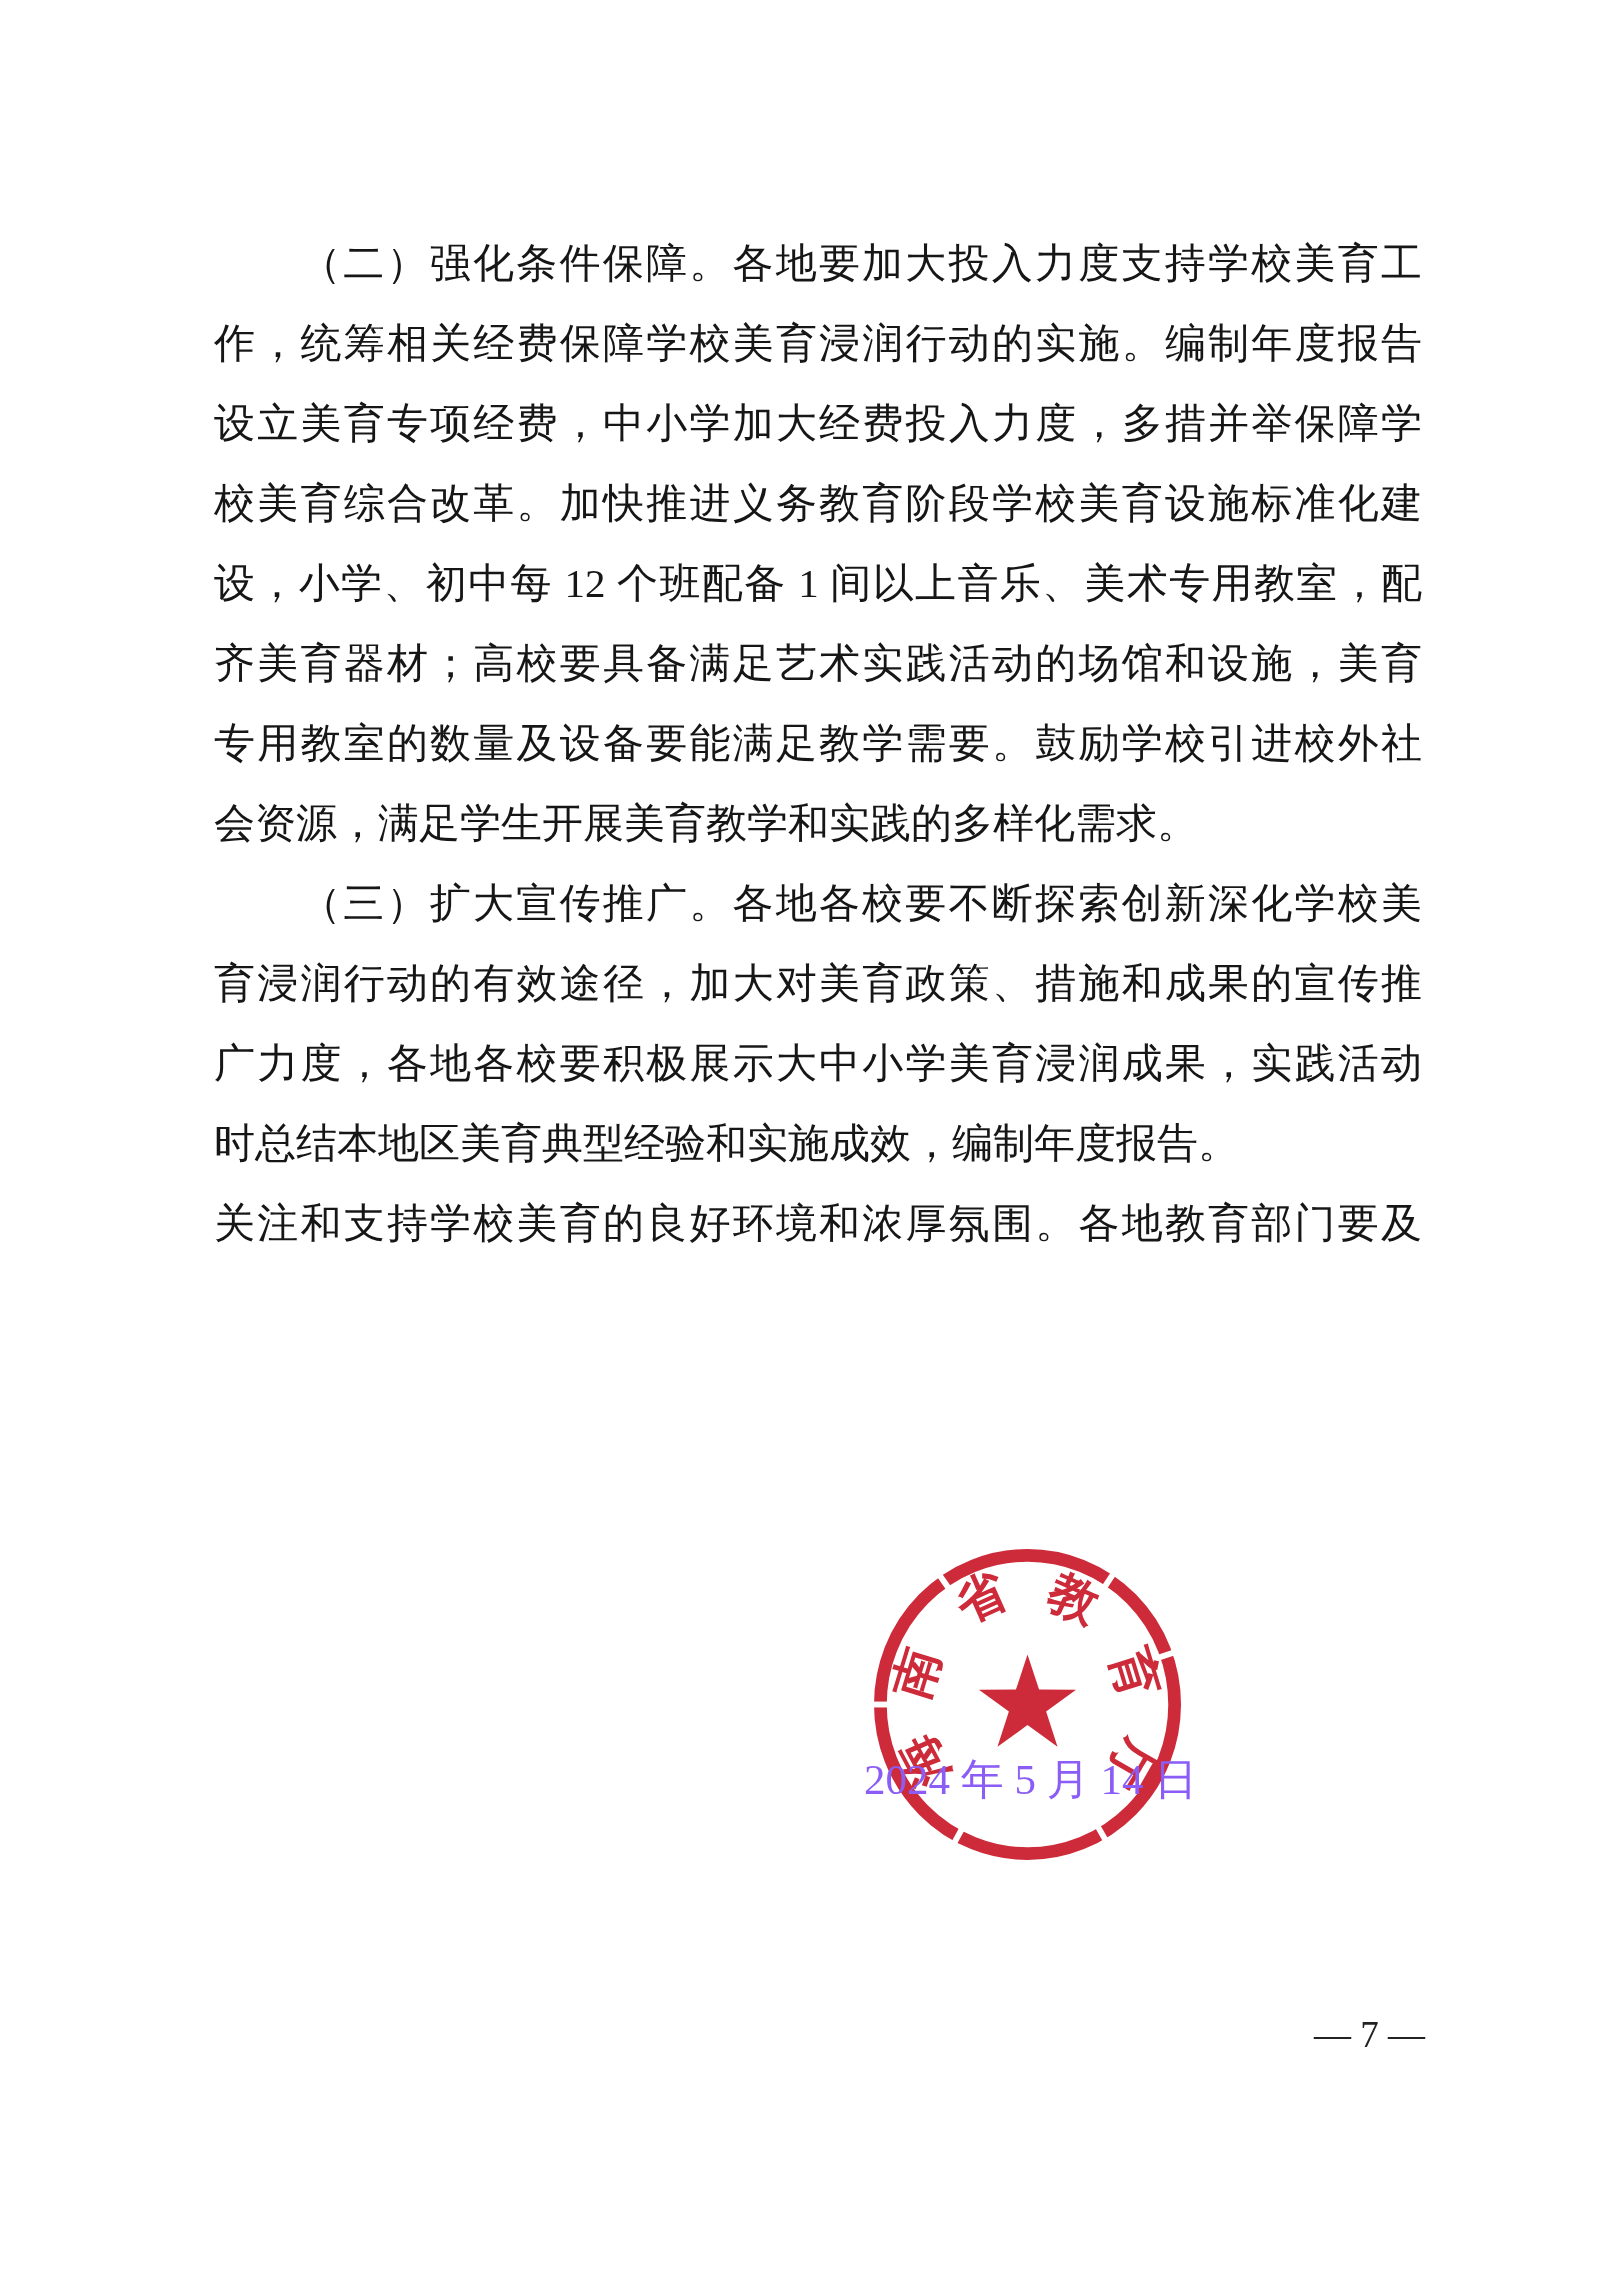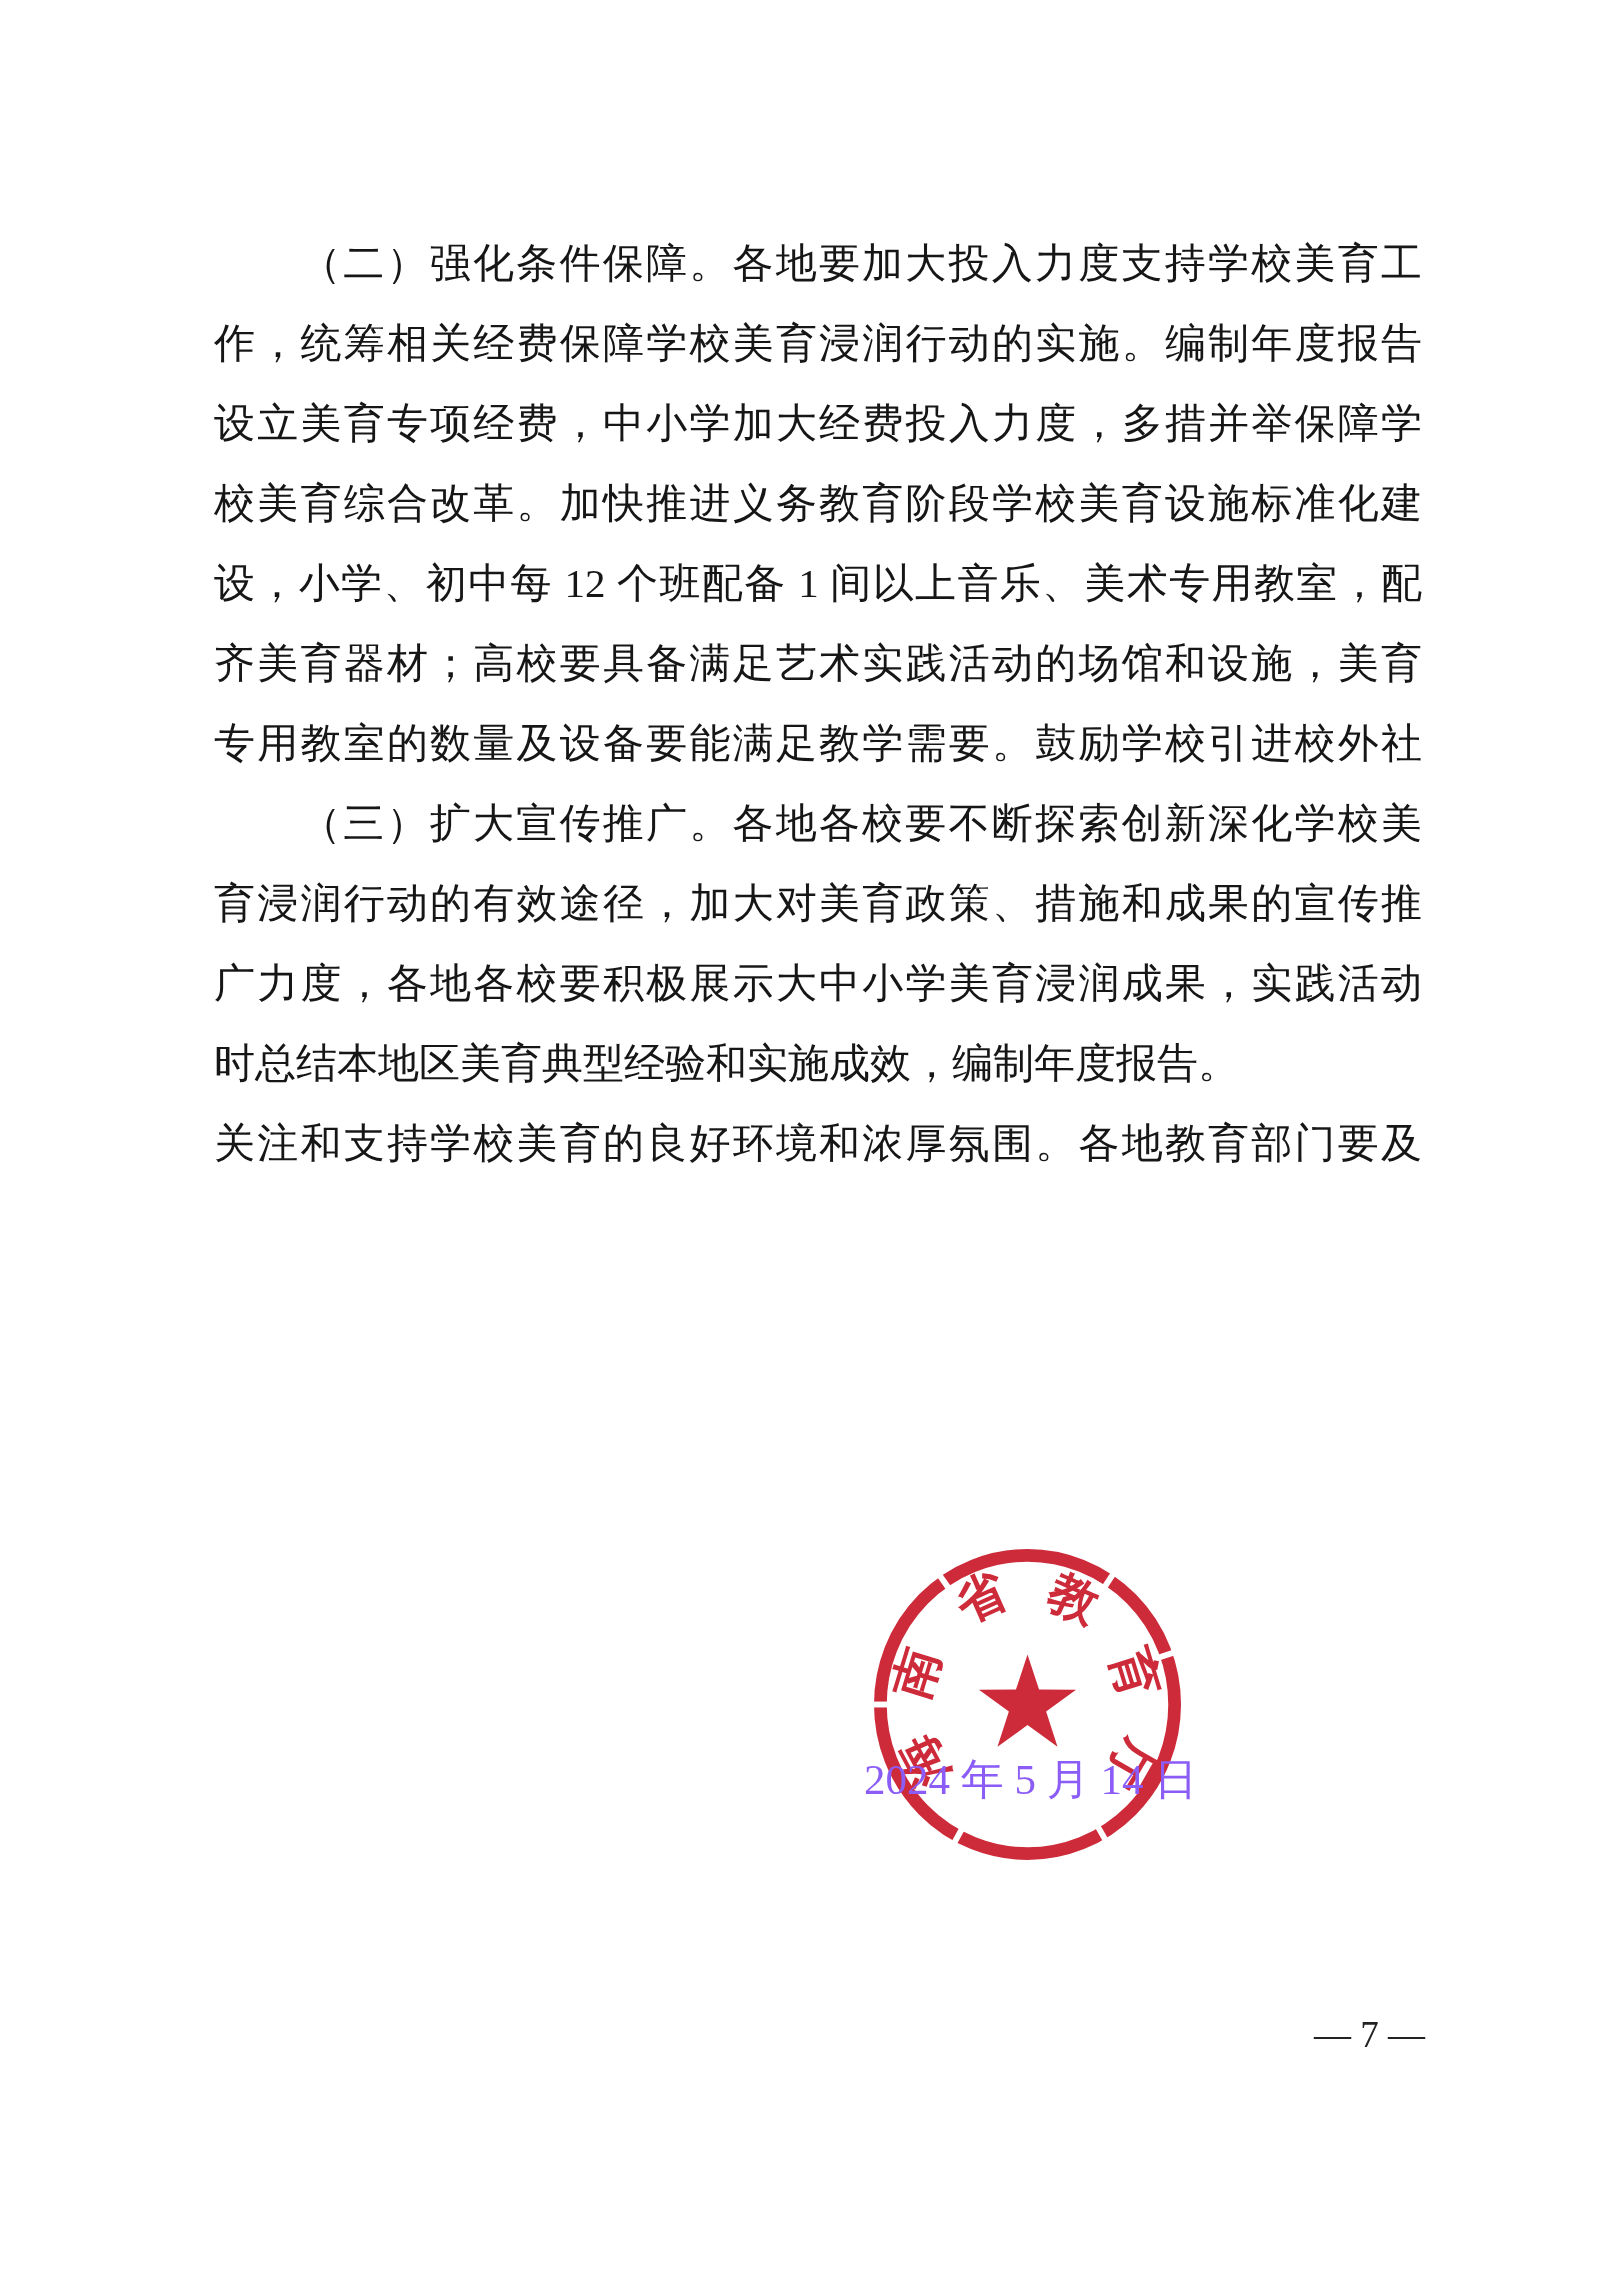--- a/index.html
+++ b/index.html
@@ -67,20 +67,21 @@
 
 <div class="doc-body">
   <div>
     <div class="line indent">（二）强化条件保障。各地要加大投入力度支持学校美育工</div>
     <div class="line">作，统筹相关经费保障学校美育浸润行动的实施。编制年度报告</div>
     <div class="line">设立美育专项经费，中小学加大经费投入力度，多措并举保障学</div>
     <div class="line">校美育综合改革。加快推进义务教育阶段学校美育设施标准化建</div>
     <div class="line">设，小学、初中每 12 个班配备 1 间以上音乐、美术专用教室，配</div>
     <div class="line">齐美育器材；高校要具备满足艺术实践活动的场馆和设施，美育</div>
     <div class="line">专用教室的数量及设备要能满足教学需要。鼓励学校引进校外社</div>
+    <div class="line para-end">会资源，满足学生开展美育教学和实践的多样化需求。</div>
   </div>
   <div>
     <div class="line indent">（三）扩大宣传推广。各地各校要不断探索创新深化学校美</div>
     <div class="line">育浸润行动的有效途径，加大对美育政策、措施和成果的宣传推</div>
     <div class="line">广力度，各地各校要积极展示大中小学美育浸润成果，实践活动</div>
     <div class="line para-end">时总结本地区美育典型经验和实施成效，编制年度报告。</div>
     <div class="line">关注和支持学校美育的良好环境和浓厚氛围。各地教育部门要及</div>
   </div>
 </div>
 

